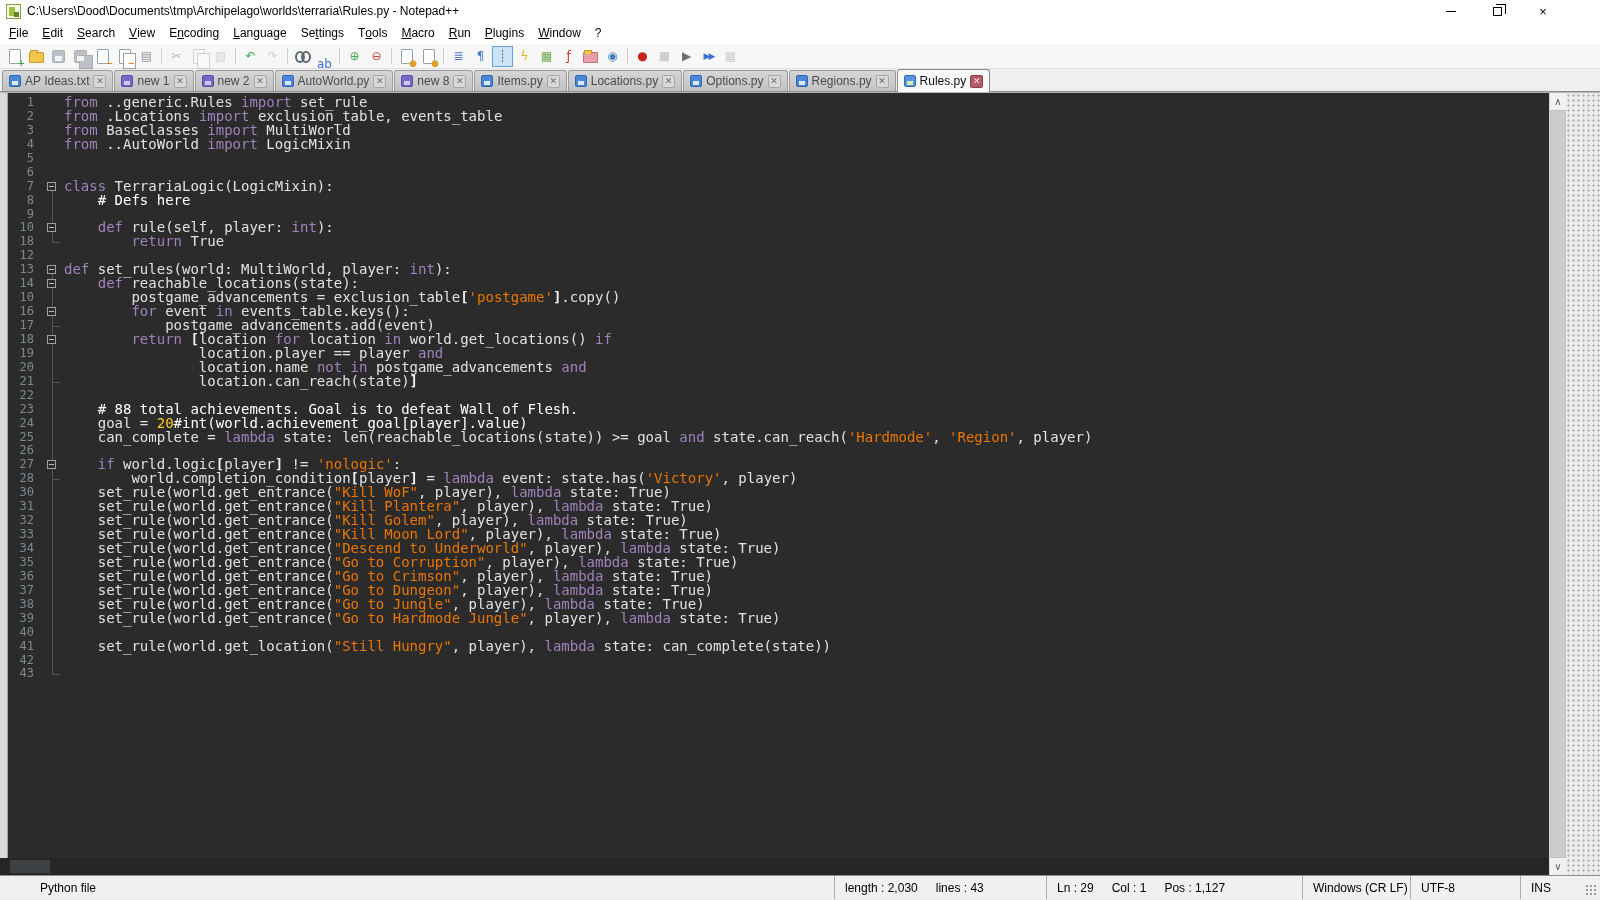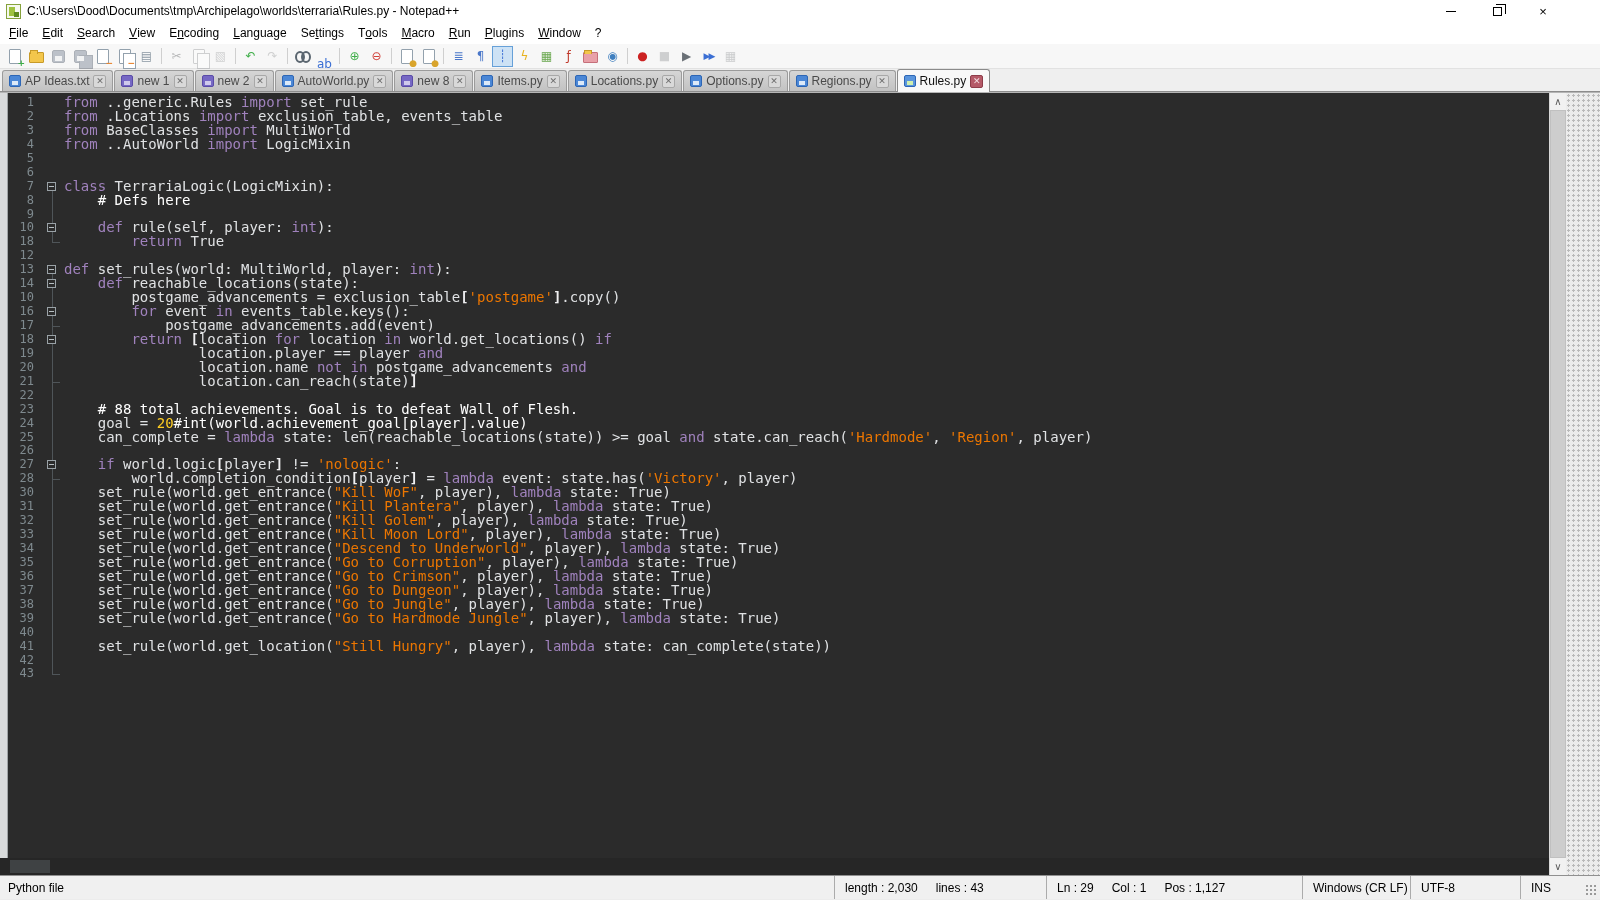--- a/index.html
+++ b/index.html
@@ -85,21 +85,21 @@
   .vscroll { width:17px; background:#f1f1f1; border-left:1px solid #d9d9d9; display:flex; flex-direction:column; }
   .varrow { height:17px; display:flex; align-items:center; justify-content:center; color:#5a5a5a; font-size:10px;
             font-family:"DejaVu Sans",sans-serif; flex:none; }
   .vthumb { flex:1; background:#cdcdcd; border:1px solid #c0c0c0; }
   .right-strip { width:34px; background:#ececec;
                  background-image:radial-gradient(circle,#b9b9b9 1px,transparent 1.3px); background-size:5px 5px; }
   
   .statusbar { height:24px; background:#f0f0f0; border-top:1px solid #8f8f8f; display:flex; align-items:center;
                font-size:12px; color:#000; }
   .seg { display:flex; align-items:center; height:100%; padding:0 10px; border-left:1px solid #ababab; white-space:nowrap; }
-  .seg.first { border-left:none; flex:1; padding-left:8px; }
+  .seg.first { border-left:none; flex:1; padding-left:8px;margin-left:32px; }
   .gap18 { display:flex; gap:18px; }
   .grip { width:36px; height:100%; position:relative; }
   .grip::before { content:""; position:absolute; right:3px; bottom:3px; width:12px; height:12px;
                   background-image:radial-gradient(circle,#9a9a9a 1.2px,transparent 1.4px); background-size:4px 4px; }
 </style>
 </head>
 <body>
 
 <div class="titlebar">
   <span class="npp-icon"></span>

